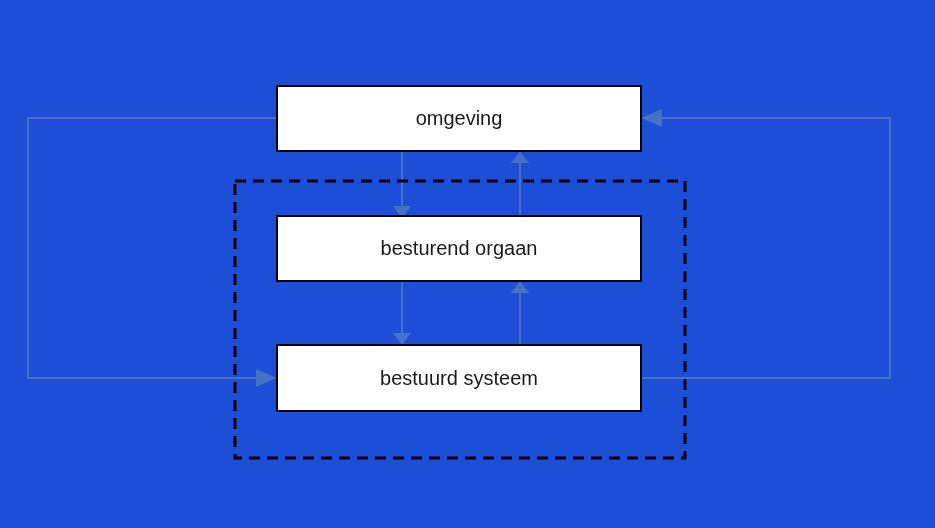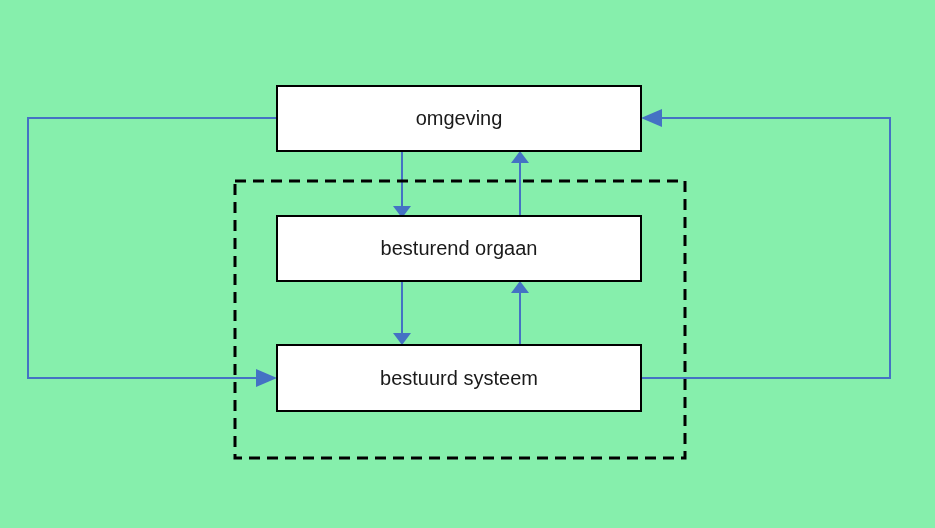--- a/index.html
+++ b/index.html
@@ -4,21 +4,21 @@
 <style>
   html, body {
     margin: 0;
     padding: 0;
     background: #ffffff;
   }
   #canvas {
     position: relative;
     width: 935px;
     height: 528px;
-    background: #86efac;
+    background: #1d4ed8;
     font-family: "Liberation Sans", sans-serif;
     overflow: hidden;
   }
   #diagram-svg {
     position: absolute;
     top: 0;
     left: 0;
     width: 935px;
     height: 528px;
   }

